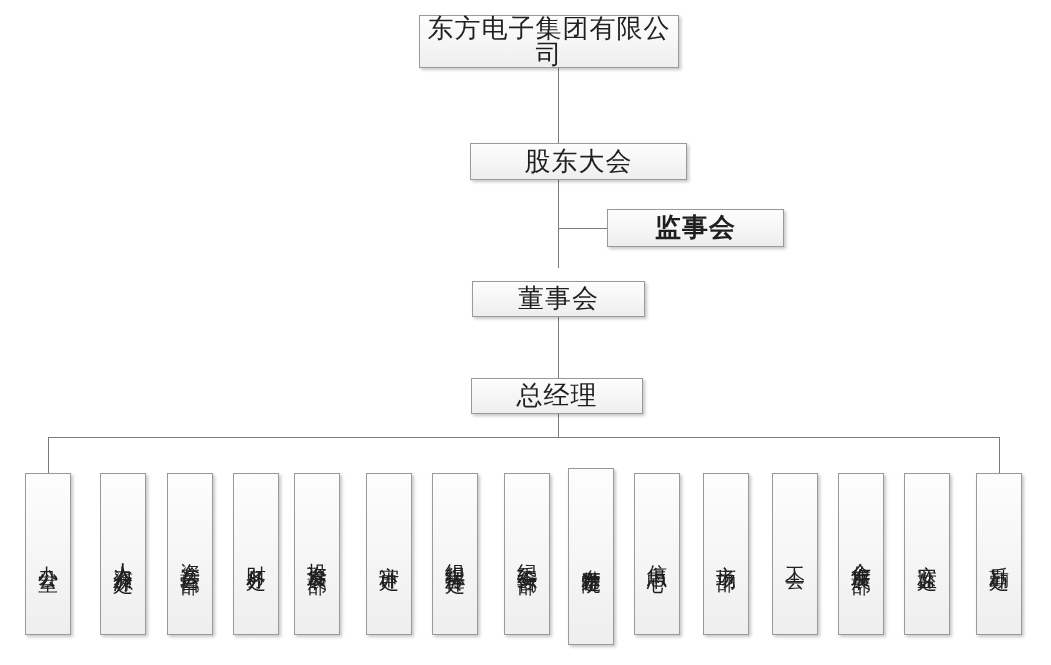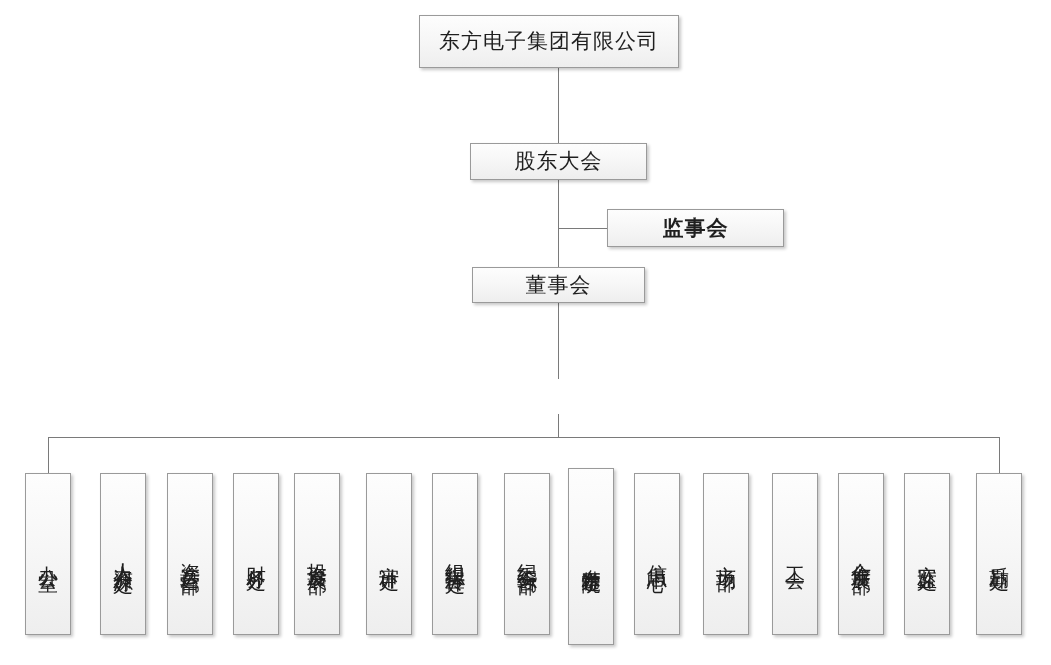--- a/index.html
+++ b/index.html
@@ -40,21 +40,21 @@
     box-shadow: 2px 2px 3px rgba(0,0,0,0.22);
     display: flex;
     align-items: center;
     justify-content: center;
     text-align: center;
     color: #1f1f1f;
   }
 
   
   .node.horiz {
-    font-size: 21px;
+    font-size: 26px;
     letter-spacing: 1px;
     line-height: 1;
     text-align: center;
   }
 
   
   .node.vert {
     writing-mode: vertical-rl;
     text-orientation: upright;
     font-size: 20px;
@@ -85,32 +85,35 @@
 
   <div class="conn h" style="left:48px; top:437px; width:951px;"></div>
 
   <div class="conn v" style="left:48px; top:437px; height:36px;"></div>
   <div class="conn v" style="left:999px; top:437px; height:36px;"></div>
 
   <div class="node horiz" style="left:419px; top:15px; width:260px; height:53px;">
     <span class="label">东方电子集团有限公司</span>
   </div>
 
-  <div class="node horiz" style="left:470px; top:143px; width:177px; height:37px;">
+  <div class="node horiz" style="left:470px; top:143px; width:217px; height:37px;">
     <span class="label">股东大会</span>
   </div>
 
   <div class="node horiz" style="left:607px; top:209px; width:177px; height:38px;font-weight:bold;">
     <span class="label">监事会</span>
   </div>
 
-  <div class="node horiz" style="left:472px; top:267px; width:173px; height:36px;font-family:Liberation Serif, serif;">
+  <div class="node horiz" style="left:472px; top:281px; width:173px; height:36px;font-family:Liberation Serif, serif;">
     <span class="label">董事会</span>
   </div>
 
+  <div class="node horiz" style="left:471px; top:378px; width:172px; height:36px;">
+    <span class="label">总经理</span>
+  </div>
 
   <div class="node vert" style="left:25px; top:473px; width:46px; height:162px;">
     <span class="label">办公室</span>
   </div>
 
   <div class="node vert" style="left:100px; top:473px; width:46px; height:162px;">
     <span class="label">人力资源处</span>
   </div>
 
   <div class="node vert" style="left:167px; top:473px; width:46px; height:162px;">

